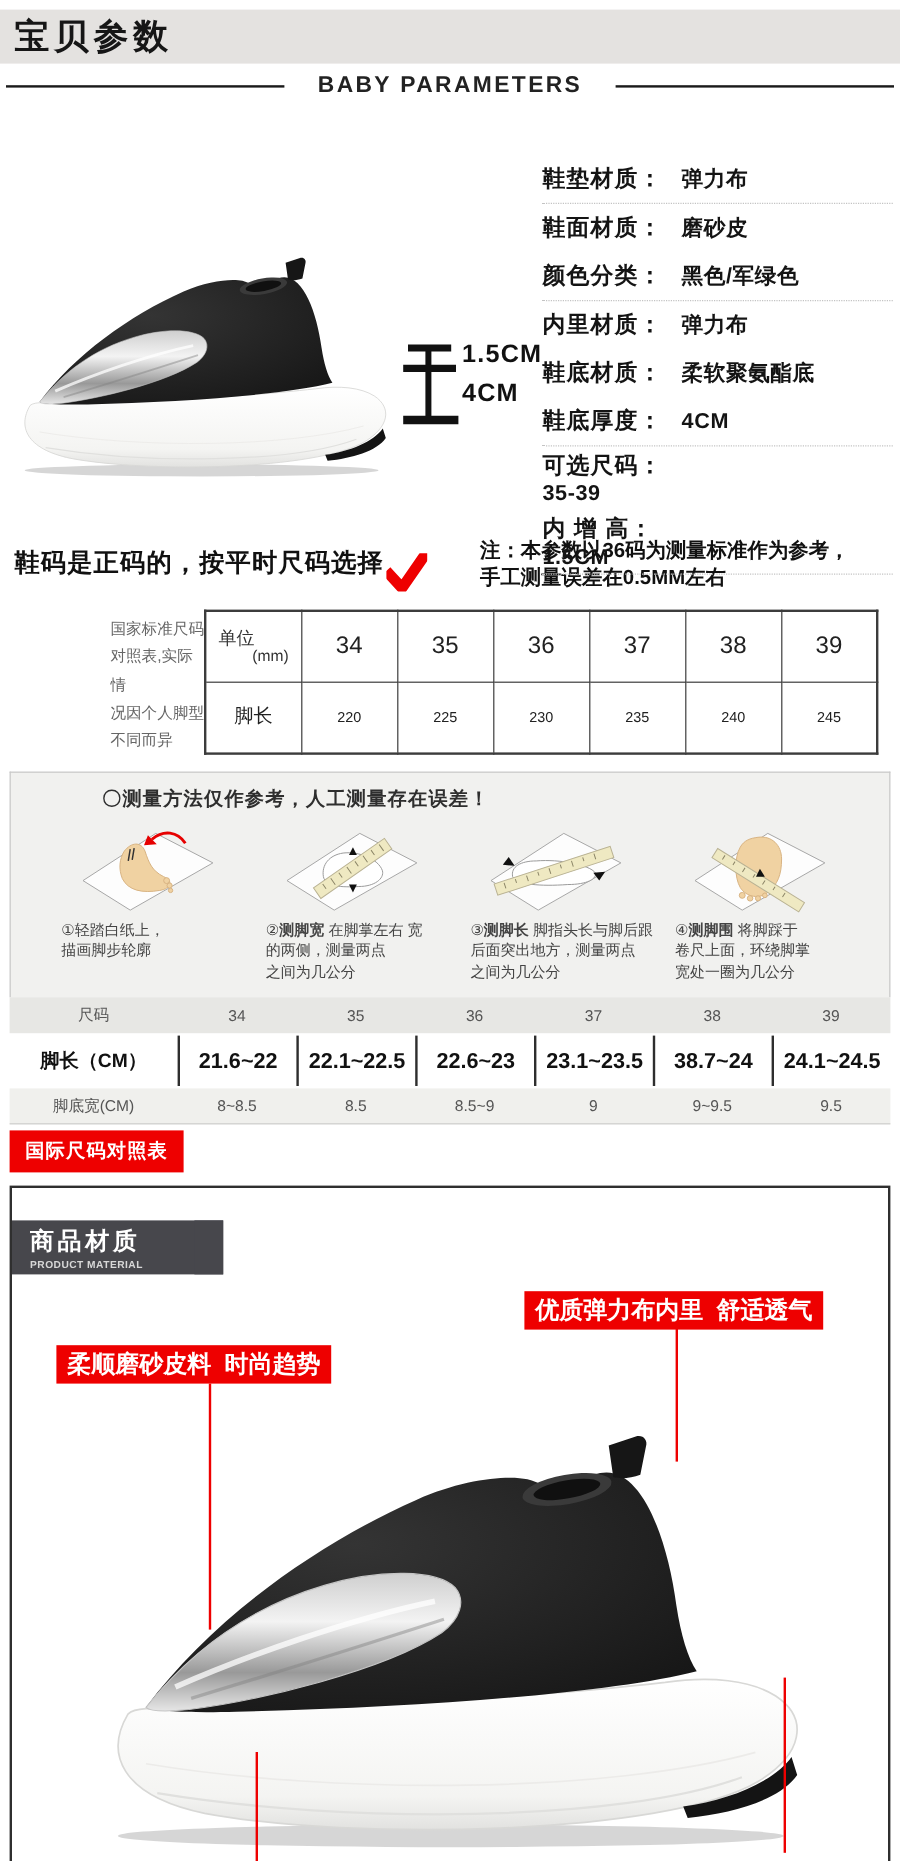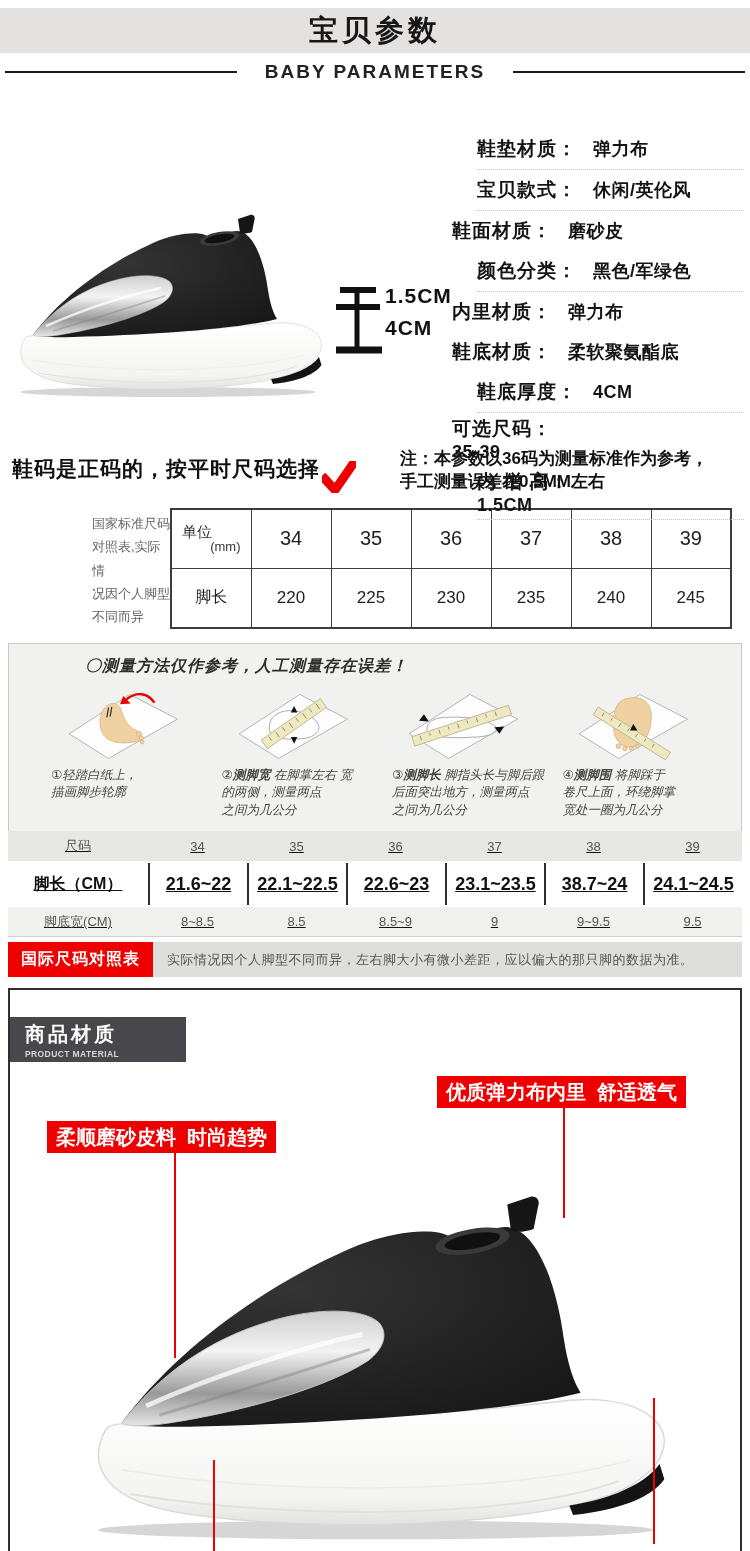--- a/index.html
+++ b/index.html
@@ -6,73 +6,73 @@
   html,body { margin:0; padding:0; }
   body {
     width: 750px; height: 1551px; background:#fff; color:#111;
     font-family: "Liberation Sans", "DejaVu Sans", sans-serif;
     overflow: hidden; position: relative;
   }
   .page { width:750px; position:relative; }
 
   
   .hdr-bar { margin-top:8px; height:45px; background:#e4e2e0;
-    display:flex; align-items:center; justify-content:center; }
+    display:flex; align-items:center; justify-content:flex-start;padding-left:12px; }
   .hdr-title { font-size:29px; font-weight:bold; letter-spacing:4px; color:#161616; }
   .hdr-sub { display:flex; align-items:center; height:38px; padding:0 5px; }
   .hdr-line { flex:1; height:2px; background:#1a1a1a; }
   .hdr-sub-text { padding:0 28px; font-size:19px; letter-spacing:2px; color:#222; font-weight:bold; }
 
   
   .sec-photo { position:relative; height:348px; margin-top:4px; }
   .shoe-sm { position:absolute; left:3px; top:95px; width:340px; height:210px; }
 
   .mark { position:absolute; left:332px; top:185px; width:135px; height:84px; }
   .mark svg { position:absolute; left:0; top:0; }
   .mark-label1 { position:absolute; left:53px; top:4px;  font-size:21px; font-weight:bold; letter-spacing:1px; }
   .mark-label2 { position:absolute; left:53px; top:36px; font-size:21px; font-weight:bold; letter-spacing:1px; }
 
   .params { position:absolute; left:452px; top:34px; width:292px; }
   .prow { display:flex; align-items:baseline; padding:7px 0; font-weight:bold; font-size:19px; color:#141414; }
   .prow .pl { width:116px; flex:none; letter-spacing:1px; }
   .prow .pv { flex:1; font-size:18px; letter-spacing:0.5px; }
-  .prow.sep { border-bottom:1px dotted #c3c3c3;margin-left:25px; }
+  .prow.sep { border-bottom:1px dotted #c3c3c3; }
   .prow.tight { padding:3px 0;flex-direction:column; }
 
   
   .fit-row { display:flex; align-items:flex-start; padding:2px 12px 0 12px; }
   .fit-text { font-size:21px; font-weight:bold; letter-spacing:1px; padding-top:10px; }
   .check-icon { margin-left:2px; margin-top:16px; }
   .fit-note { margin-left:auto; width:338px; font-size:17px; font-weight:bold; line-height:1.38; padding-top:2px; }
 
   
   .tbl1-wrap { display:flex; margin-top:14px; }
   .tbl1-cap { margin-left:92px; width:78px; font-size:13px; color:#666;
     line-height:1.8; white-space:pre-line; padding-top:4px; }
   table.tbl1 { border-collapse:collapse; border:2px solid #3c3c3c; margin-left:0; }
   .tbl1 td { border:1px solid #3c3c3c; text-align:center; height:46px; min-width:80px; padding:0; }
   .tbl1 .unit-cell { font-size:15px; color:#333; padding:2px 4px; }
   .tbl1 .unit-top { display:block; text-align:left; padding-left:6px; }
   .tbl1 .unit-sub { display:block; text-align:right; padding-right:6px; margin-top:-3px; font-size:13px; }
   .tbl1 .cs { font-size:20px; color:#222; }
   .tbl1 .rl { font-size:16px; color:#222; }
-  .tbl1 .cv { font-size:17px; color:#222; }
-
-  
-  .mbox { margin:14px 8px 0; background:#f1f1ef; border:1px solid #c9c9c9; border-bottom:none;font-style:italic; }
+  .tbl1 .cv { font-size:12px; color:#222; }
+
+  
+  .mbox { margin:14px 8px 0; background:#f1f1ef; border:1px solid #c9c9c9; border-bottom:none; }
   .mbox-title { padding:12px 0 0 76px; font-size:16px; font-weight:bold; color:#2e2e2e; letter-spacing:1px; }
   .figs { display:grid; grid-template-columns:repeat(4,1fr); padding:6px 26px 0; }
   .figs svg { width:100%; height:82px; display:block; }
   .caps { display:grid; grid-template-columns:repeat(4,1fr); column-gap:2px; padding:2px 26px 12px; }
   .cap { font-size:12.5px; color:#444; line-height:1.4; padding-left:16px; }
   .cap .cap-term { font-weight:bold; }
   .cap .cap-text { white-space:pre-line; }
 
   
-  .mtbl { margin:0 8px;text-decoration:underline; }
+  .mtbl { margin:0 8px; }
   .mrow { display:flex; align-items:center; }
   .mrow .ml { width:140px; flex:none; text-align:center; }
   .mrow .mc { flex:1; text-align:center; }
   .mrow.g1 { background:#e7e7e4; height:30px; font-size:13px; color:#555; }
   .mrow.w2 { background:#fff; height:42px; margin:2px 0; }
   .w2 .ml { font-size:16px; font-weight:bold; color:#111; }
   .w2 .mc { font-size:18px; font-weight:bold; color:#111;
     border-left:2px solid #2e2e2e; height:42px; line-height:42px; }
   .mrow.g3 { background:#f0f0ed; height:30px; font-size:13px; color:#555; border-bottom:1px solid #cfcfcd; }
 
@@ -166,24 +166,20 @@
       </svg>
       <span class="mark-label1">1.5CM</span>
       <span class="mark-label2">4CM</span>
     </div>
 
     <div class="params">
       <div class="prow sep">
           <span class="pl">鞋垫材质：</span>
           <span class="pv">弹力布</span>
         </div>
-      <div class="prow sep">
-          <span class="pl">宝贝款式：</span>
-          <span class="pv">休闲/英伦风</span>
-        </div>
       <div class="prow">
           <span class="pl">鞋面材质：</span>
           <span class="pv">磨砂皮</span>
         </div>
       <div class="prow sep">
           <span class="pl">颜色分类：</span>
           <span class="pv">黑色/军绿色</span>
         </div>
       <div class="prow">
           <span class="pl">内里材质：</span>
@@ -338,21 +334,20 @@
       <div class="mc">8.5</div>
       <div class="mc">8.5~9</div>
       <div class="mc">9</div>
       <div class="mc">9~9.5</div>
       <div class="mc">9.5</div>
     </div>
   </div>
 
   <div class="intl">
     <div class="intl-badge">国际尺码对照表</div>
-    <div class="intl-bar">实际情况因个人脚型不同而异，左右脚大小有微小差距，应以偏大的那只脚的数据为准。</div>
   </div>
 
   <div class="matbox">
     <div class="mat-badge">
       <div class="mat-badge-title">商品材质</div>
       <div class="mat-badge-sub">PRODUCT MATERIAL</div>
     </div>
     <div class="mat-badge-ear"></div>
 
     <svg class="shoe-lg">

